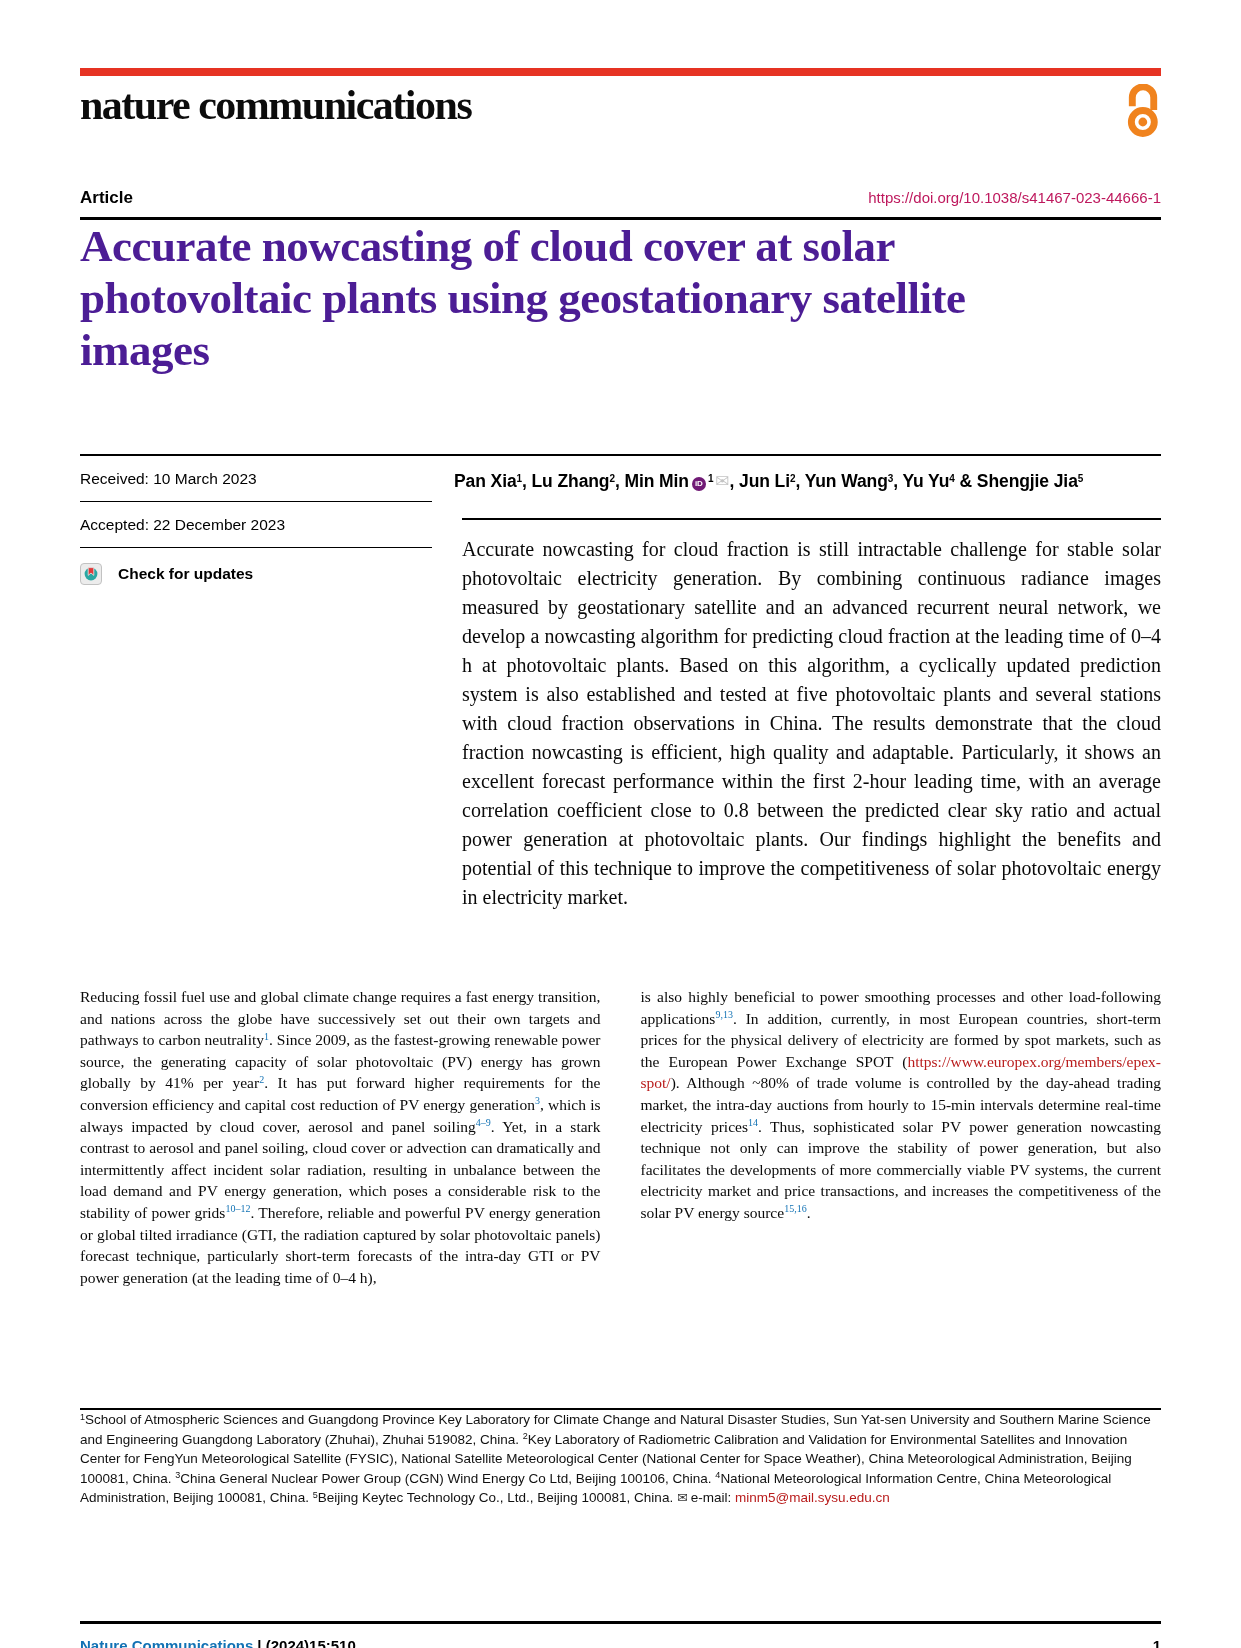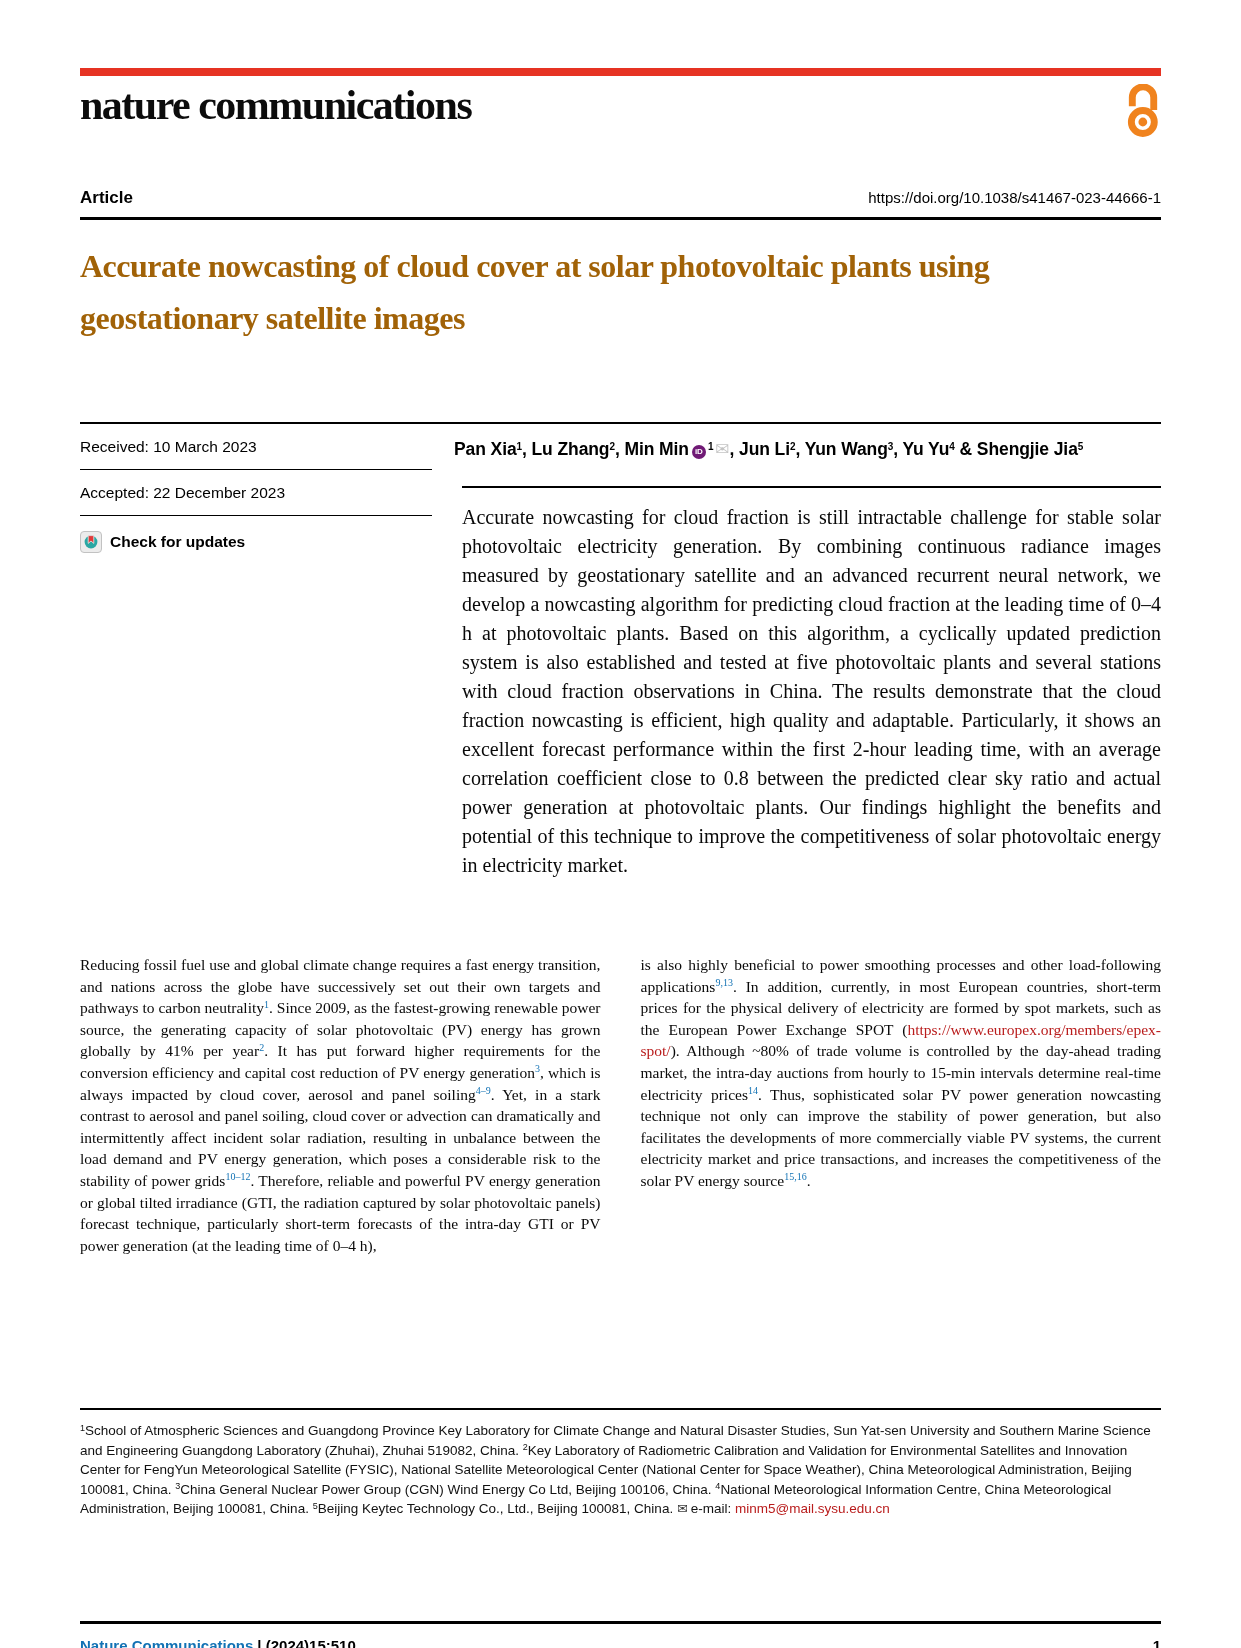--- a/index.html
+++ b/index.html
@@ -13,35 +13,35 @@
 
   .masthead { display:flex; justify-content:space-between; align-items:flex-start; margin-top:6px; height:62px; }
   .logo {
     font-family:"Liberation Serif", serif; font-weight:700; font-size:42px;
     letter-spacing:-1.5px; color:#0c0c0c; line-height:1.1;
   }
   .oa-icon { margin-top:2px; }
 
   .article-row { display:flex; justify-content:space-between; align-items:baseline; margin-top:44px; }
   .article-type { font-size:17px; font-weight:700; }
-  .doi-link { font-size:15px; color:#000000; text-decoration:none; }
+  .doi-link { font-size:15px; color:#be185d; text-decoration:none; }
 
   .rule-thick { margin-top:9px; height:3px; background:#000; }
 
   .title {
     font-family:"Liberation Serif", serif; font-weight:700;
-    font-size:32px; line-height:52px; letter-spacing:-0.5px;
-    margin-top:20px; max-width:980px; color:#a16207;
+    font-size:45px; line-height:52px; letter-spacing:-0.5px;
+    margin-top:0; max-width:980px; color:#4c1d95;
   }
 
   .info-section { display:flex; margin-top:78px; border-top:2.5px solid #000; }
   .info-left { width:352px; flex:none; }
   .info-row { border-bottom:1.5px solid #000; padding:14px 0 13px; font-size:15.5px; font-weight:500; }
   .info-row.serif { font-family:"Liberation Serif", serif; font-weight:400; font-size:16px; }
-  .check-row { padding:15px 0; display:flex; align-items:center; gap:8px; font-weight:700; font-size:15.5px; }
+  .check-row { padding:15px 0; display:flex; align-items:center; gap:16px; font-weight:700; font-size:15.5px; }
   .cross-box { width:22px; height:22px; background:#ececec; border:1px solid #c2c2c2; border-radius:4px; display:flex; align-items:center; justify-content:center; }
 
   .info-right { flex:1; margin-left:22px; }
   .authors { padding:15px 0 26px; font-size:17.5px; font-weight:700; letter-spacing:-0.1px; }
   .abstract {
     border-top:2.5px solid #000; padding-top:15px;
     font-family:"Liberation Serif", serif; font-size:20px; line-height:29px;
     text-align:justify; color:#090909;margin-left:8px;
   }
 
@@ -61,21 +61,21 @@
     background:#701a75; color:#fff; font-size:8px; font-weight:700;
     text-align:center; line-height:14px; font-family:"Liberation Sans", sans-serif;
     vertical-align:1px; margin:0 2px 0 3px;
   }
   .env { font-family:"DejaVu Sans", sans-serif; font-weight:400; }
   .authors .env { color:#c4c4c4; font-size:17px; margin-left:2px; }
   .footnote .env { color:#3a3a3a; font-size:13px; margin-right:3px; }
 
   .footnote {
     position:absolute; left:80px; right:80px; top:1408px;
-    border-top:2px solid #000; padding-top:11px;
+    border-top:2px solid #000; 
     font-size:13.5px; line-height:19.5px; color:#111;
   }
   .footnote sup { font-size:9px; top:-0.5em; }
 
   .footer {
     position:absolute; left:80px; right:80px; top:1573px;
     border-top:3px solid #000; padding-top:13px;
     display:flex; justify-content:space-between; align-items:baseline;
     font-size:15px; font-weight:700;margin-top:48px;
   }

